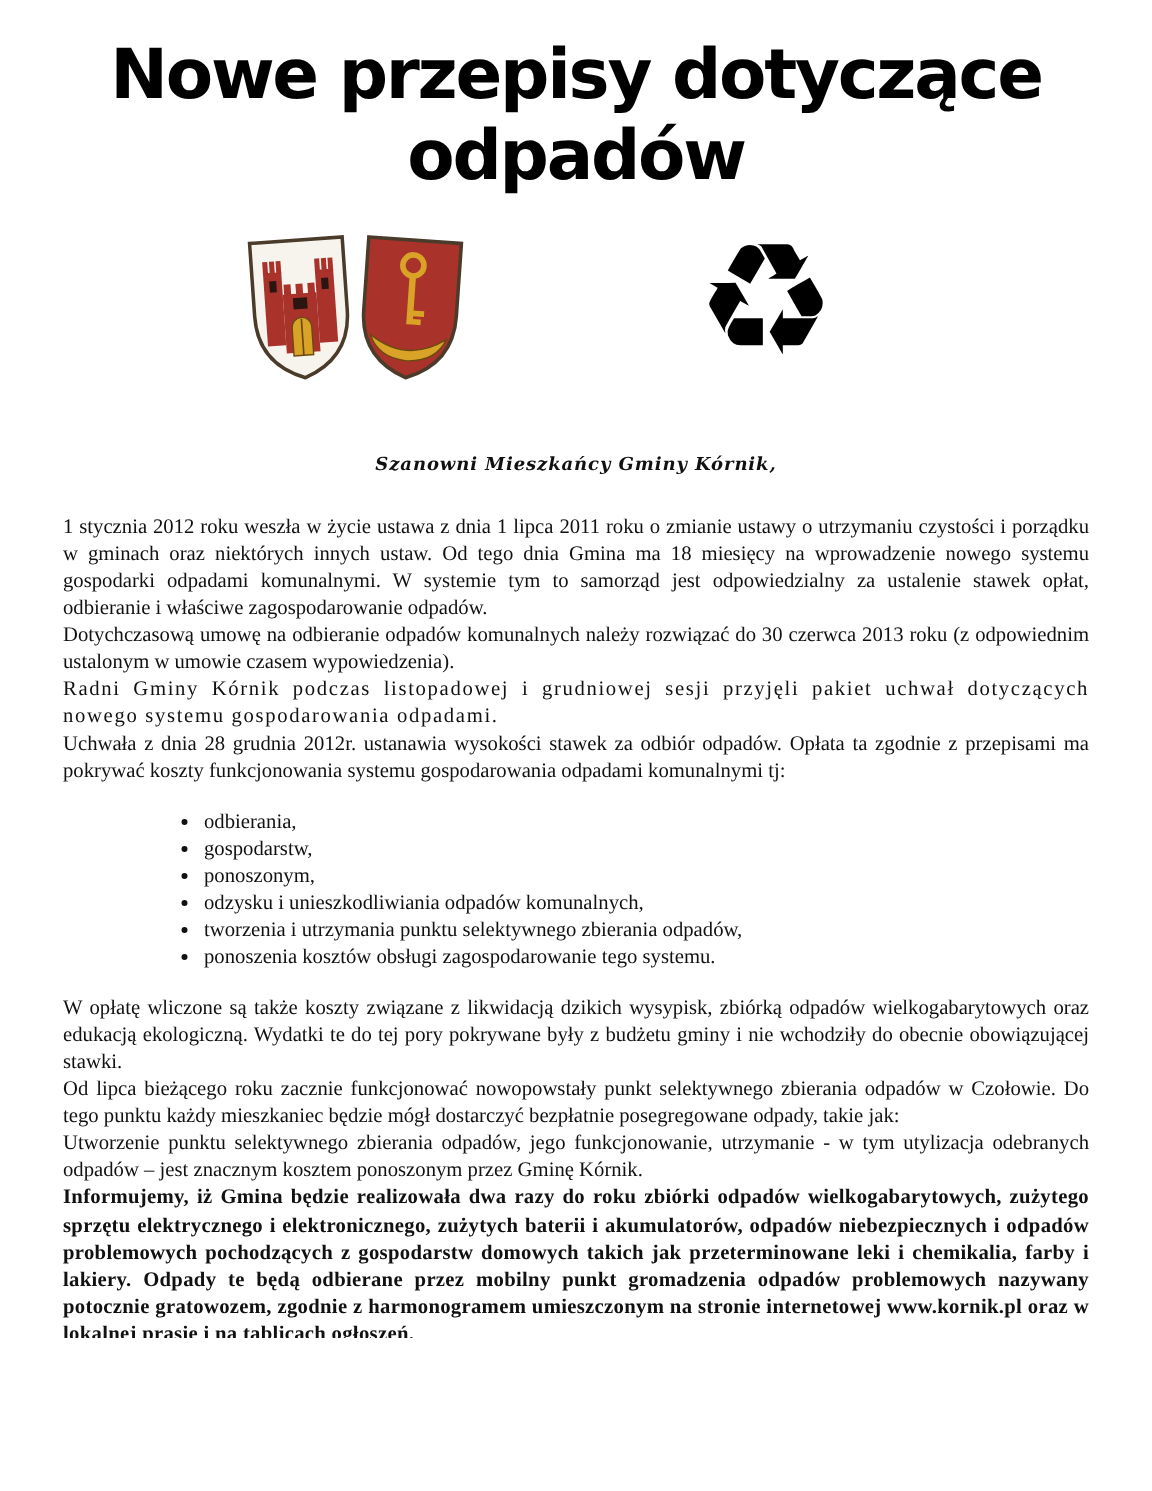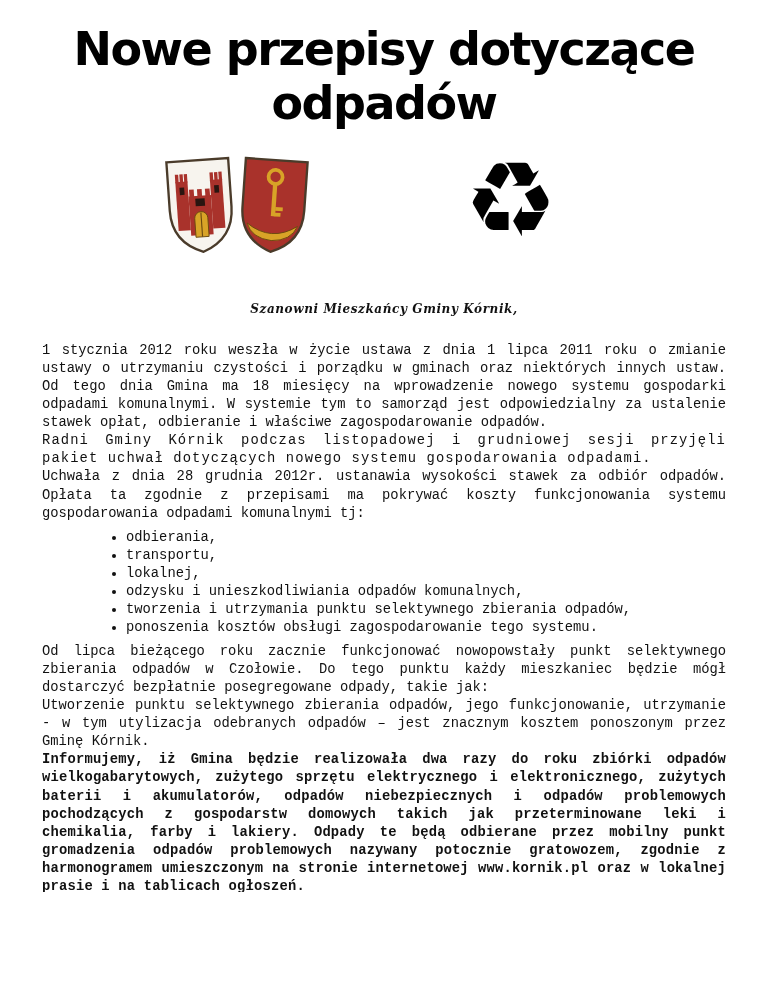--- a/index.html
+++ b/index.html
@@ -34,31 +34,31 @@
     text-align:center;
     font-family:"DejaVu Serif", serif;
     font-style:italic;
     font-weight:bold;
     font-size:12px;
     letter-spacing:0.6px;
     color:#111;
   }
   .body {
     padding:26px 42px 0 42px;
-    font-family:Liberation Mono, monospace;
+    font-family:Liberation Serif, serif;
     font-size:13.8px;
     line-height:1.31;
     text-align:justify;
     color:#111;
   }
   .body p { margin:0; }
   .tracked { letter-spacing:1.1px; }
   .gap { margin-top:15px; }
   .gap-sm { margin-top:12px; }
-  ul.doc-list { margin:6px; padding:0 0 0 78px; list-style:disc outside; }
+  ul.doc-list { margin:16px; padding:0 0 0 78px; list-style:disc outside; }
   ul.doc-list li { margin:0; }
   .bold-block { font-weight:bold; letter-spacing:0.2px; }
 </style>
 </head>
 <body>
 
 <div class="page">
 
   <h1 class="title">Nowe przepisy dotyczące odpadów</h1>
 
@@ -109,31 +109,33 @@
     </div>
 
     <div class="recycle">♻</div>
   </div>
 
   <div class="salutation">Szanowni Mieszkańcy Gminy Kórnik,</div>
 
   <div class="body">
 
     <p>1 stycznia 2012 roku weszła w życie ustawa z dnia 1 lipca 2011 roku o zmianie ustawy o utrzymaniu czystości i porządku w gminach oraz niektórych innych ustaw. Od tego dnia Gmina ma 18 miesięcy na wprowadzenie nowego systemu gospodarki odpadami komunalnymi. W systemie tym to samorząd jest odpowiedzialny za ustalenie stawek opłat, odbieranie i właściwe zagospodarowanie odpadów.</p>
+    <p>Dotychczasową umowę na odbieranie odpadów komunalnych należy rozwiązać do 30 czerwca 2013 roku (z odpowiednim ustalonym w umowie czasem wypowiedzenia).</p>
     <p class="tracked">Radni Gminy Kórnik podczas listopadowej i grudniowej sesji przyjęli pakiet uchwał dotyczących nowego systemu gospodarowania odpadami.</p>
 
     <p class="gap">Uchwała z dnia 28 grudnia 2012r. ustanawia wysokości stawek za odbiór odpadów. Opłata ta zgodnie z przepisami ma pokrywać koszty funkcjonowania systemu gospodarowania odpadami komunalnymi tj:</p>
     <ul class="doc-list">
         <li>odbierania,</li>
-        <li>transportu,</li>
-        <li>lokalnej,</li>
+        <li>gospodarstw,</li>
+        <li>ponoszonym,</li>
         <li>odzysku i unieszkodliwiania odpadów komunalnych,</li>
         <li>tworzenia i utrzymania punktu selektywnego zbierania odpadów,</li>
         <li>ponoszenia kosztów obsługi zagospodarowanie tego systemu.</li>
       </ul>
+    <p>W opłatę wliczone są także koszty związane z likwidacją dzikich wysypisk, zbiórką odpadów wielkogabarytowych oraz edukacją ekologiczną. Wydatki te do tej pory pokrywane były z budżetu gminy i nie wchodziły do obecnie obowiązującej stawki.</p>
 
     <p class="gap">Od lipca bieżącego roku zacznie funkcjonować nowopowstały punkt selektywnego zbierania odpadów w Czołowie. Do tego punktu każdy mieszkaniec będzie mógł dostarczyć bezpłatnie posegregowane odpady, takie jak:</p>
 
     <p class="gap-sm">Utworzenie punktu selektywnego zbierania odpadów, jego  funkcjonowanie, utrzymanie - w tym utylizacja odebranych odpadów  – jest znacznym kosztem ponoszonym przez Gminę Kórnik.</p>
 
     <p class="gap bold-block">Informujemy, iż Gmina będzie realizowała dwa razy do roku zbiórki odpadów wielkogabarytowych, zużytego sprzętu elektrycznego i elektronicznego, zużytych baterii i akumulatorów, odpadów niebezpiecznych i odpadów problemowych pochodzących z gospodarstw domowych takich jak przeterminowane leki  i chemikalia, farby i lakiery. Odpady te będą odbierane przez mobilny punkt gromadzenia odpadów problemowych nazywany potocznie gratowozem, zgodnie z harmonogramem umieszczonym na stronie internetowej www.kornik.pl oraz  w lokalnej prasie i na tablicach ogłoszeń.</p>
 
   </div>
 </div>
 

